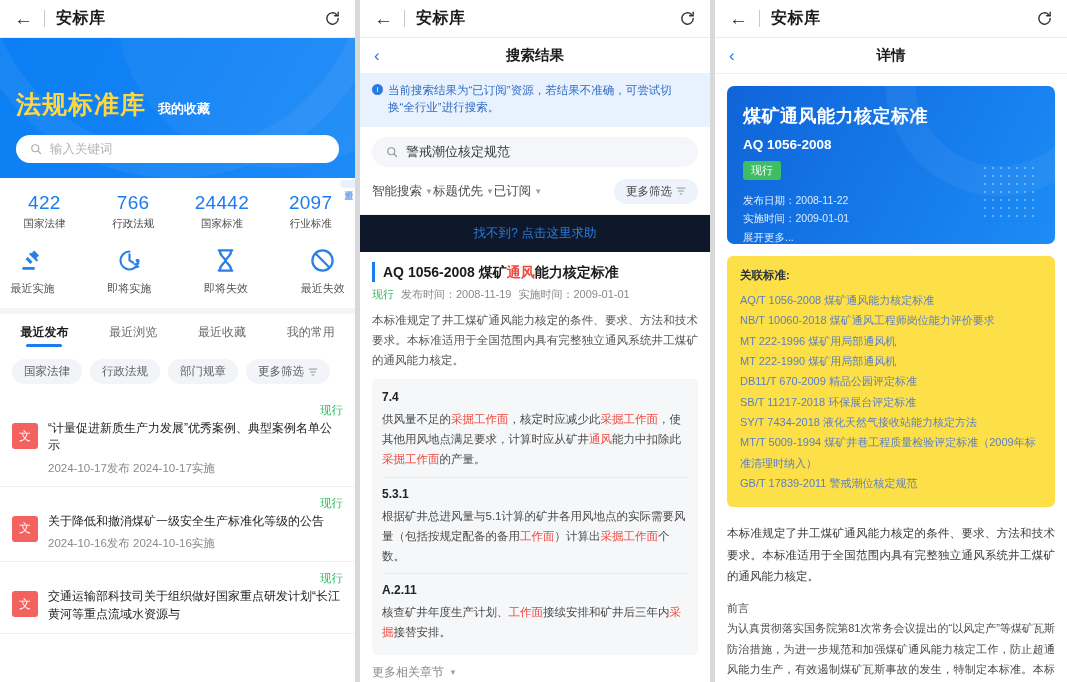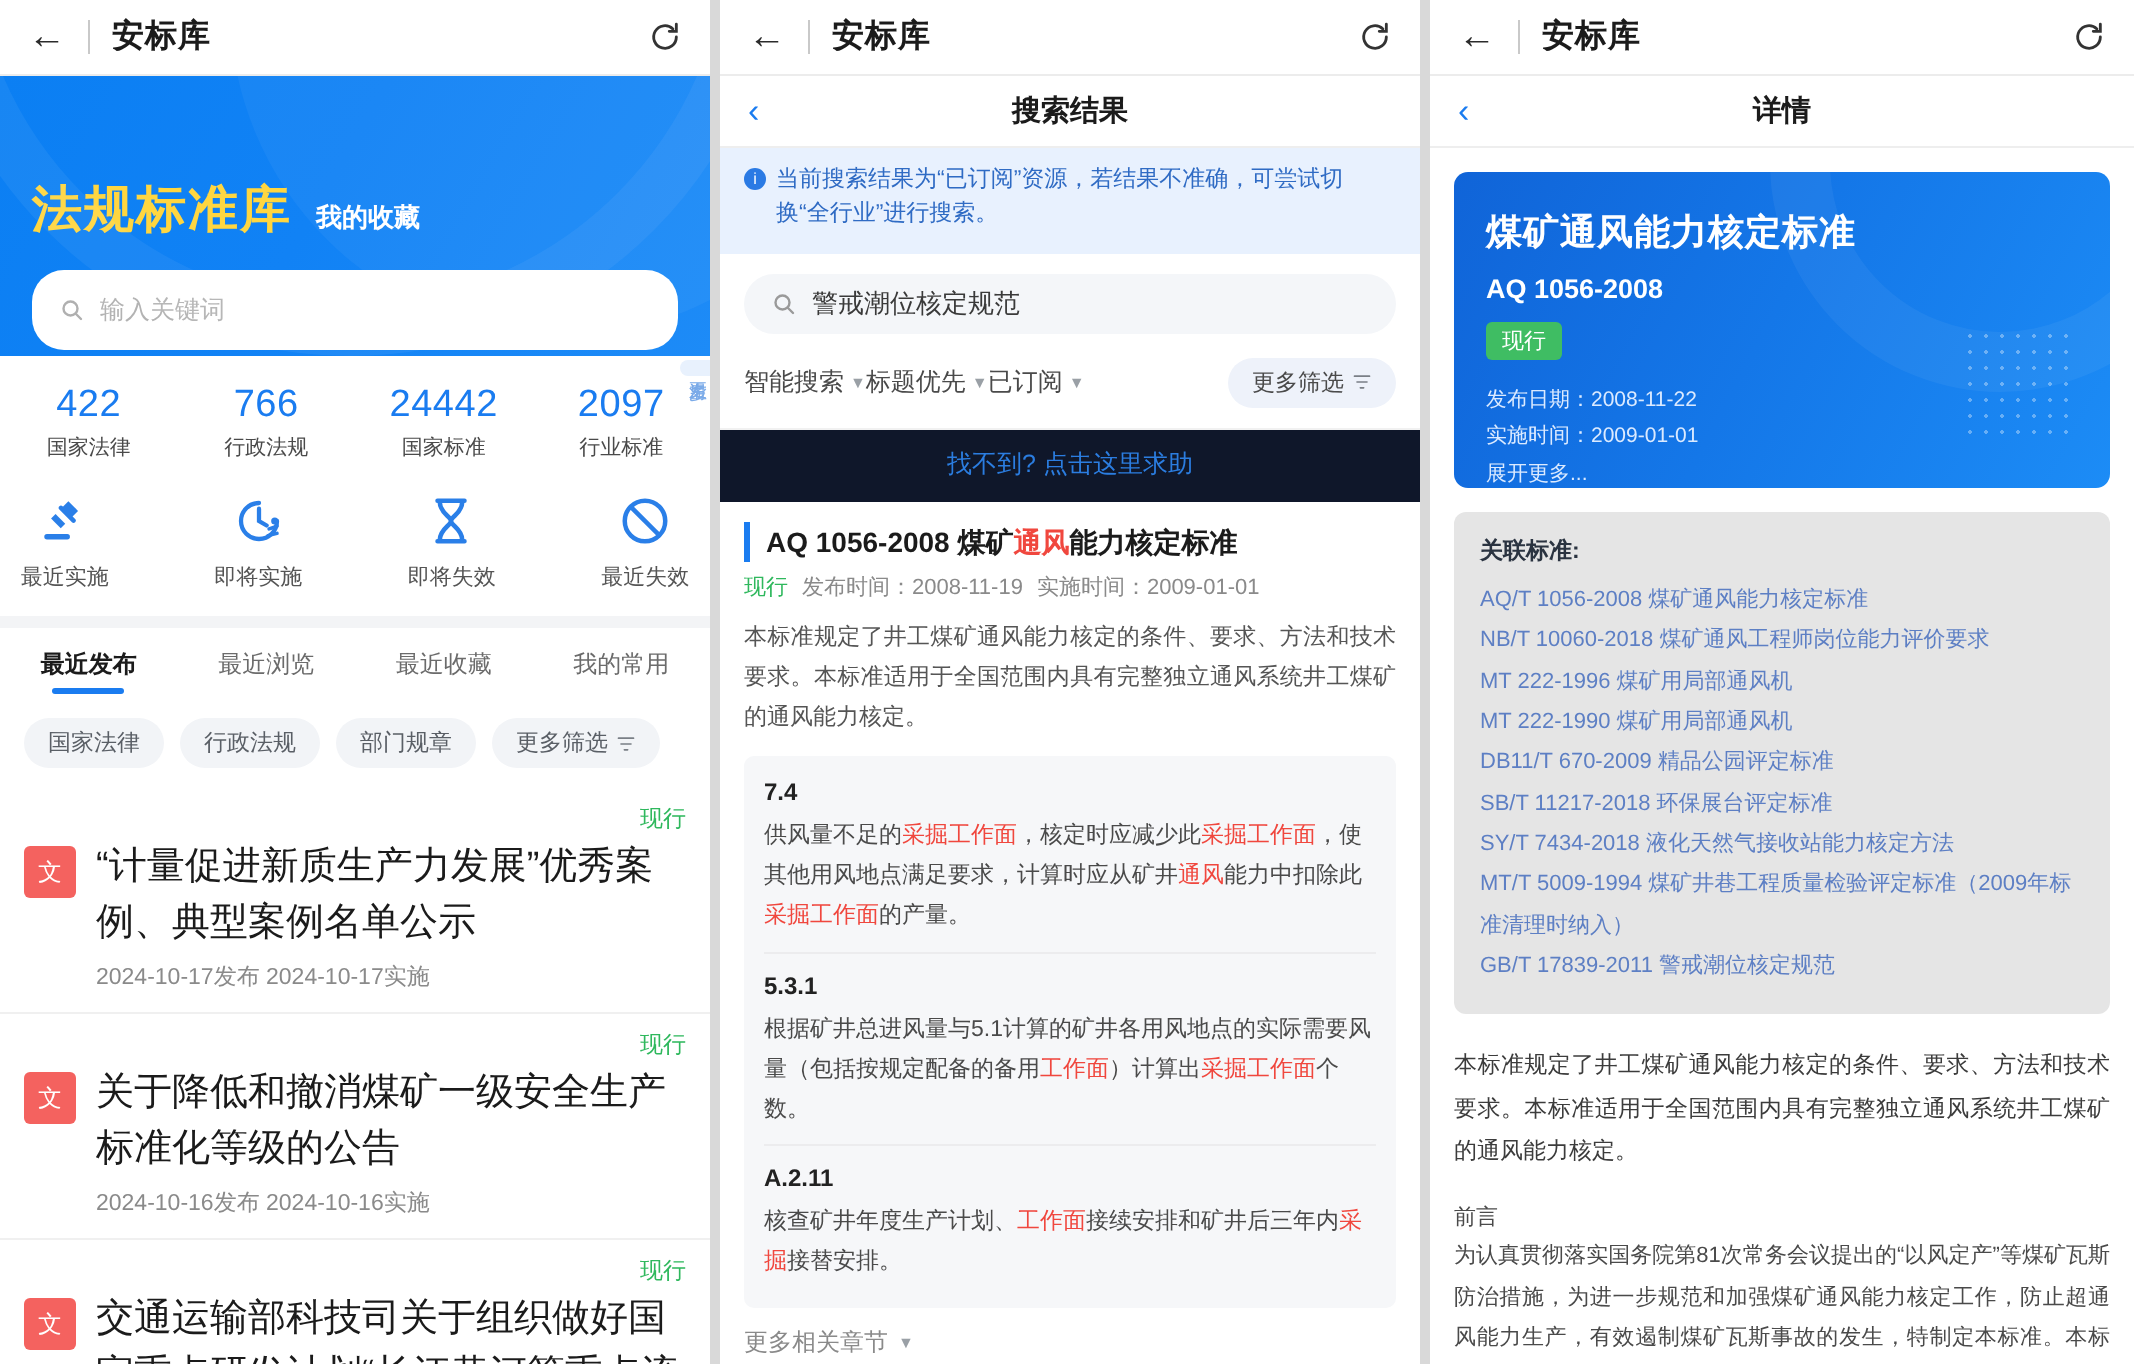--- a/index.html
+++ b/index.html
@@ -33,21 +33,21 @@
     padding: 0 16px;
   }
   .hero .arc1 { position:absolute; width: 430px; height: 430px; border-radius: 50%;
     border: 26px solid rgba(255,255,255,.055); top: -290px; left: -40px; }
   .hero .arc2 { position:absolute; width: 330px; height: 330px; border-radius: 50%;
     background: rgba(255,255,255,.045); top: -200px; right: -90px; }
   .hero-titles { display: flex; align-items: flex-end; gap: 12px; padding-top: 50px; }
   .hero-main { font-size: 25px; font-weight: bold; color: #ffd640; letter-spacing: 1px; }
   .hero-sub { font-size: 13px; font-weight: bold; color: #ffffff; padding-bottom: 3px; }
   .searchbox {
-    margin-top: 14px; height: 40px; background: #fff; border-radius: 16px;
+    margin-top: 14px; height: 28px; background: #fff; border-radius: 16px;
     display: flex; align-items: center; padding: 0 14px; gap: 8px;
   }
   .searchbox .mag { width: 12px; height: 12px; flex: 0 0 auto; }
   .searchbox .ph { font-size: 12.5px; color: #b3b3b3; }
 
   
   .stats { display: flex; padding: 14px 0 6px; position: relative; }
   .stat { flex: 1; text-align: center; }
   .stat .num { font-size: 19px; font-weight: normal; color: #1a7cf0; letter-spacing: .3px; }
   .stat .lbl { font-size: 10.5px; color: #4a4a4a; margin-top: 3px; }
@@ -81,21 +81,21 @@
   
   .item { padding: 6px 12px 10px; border-bottom: 1px solid #f0f0f0; }
   .item .statusline { text-align: right; }
   .badge-green { font-size: 11.5px; color: #2fb85d; }
   .item-body { display: flex; gap: 10px; margin-top: 2px; }
   .doc-ico {
     width: 26px; height: 26px; flex: 0 0 auto; background: #f4625f; border-radius: 3px;
     color: #fff; font-size: 12px; display: flex; align-items: center; justify-content: center;
     margin-top: 3px;
   }
-  .item-title { font-size: 19px; color: #1b1b1b; line-height: 1.45; }
+  .item-title { font-size: 12px; color: #1b1b1b; line-height: 1.45; }
   .item-date { font-size: 11.5px; color: #8a8a8a; margin-top: 6px; }
 
   
   .subbar {
     height: 36px; display: flex; align-items: center; padding: 0 14px;
     background: #fff; border-bottom: 1px solid #eee; position: relative;
   }
   .subbar .b { font-size: 17px; color: #1a7cf0; line-height: 1; }
   .subbar .t {
     position: absolute; left: 0; right: 0; text-align: center;
@@ -148,21 +148,21 @@
   .detail-card .cc1 { position: absolute; width: 230px; height: 230px; border-radius: 50%;
     border: 30px solid rgba(255,255,255,.05); top: -120px; right: -60px; }
   .dots { position: absolute; right: 16px; top: 78px; width: 58px; height: 56px;
     background-image: radial-gradient(rgba(255,255,255,.34) 1px, transparent 1px);
     background-size: 8px 8px; }
   .d-title { font-size: 18px; font-weight: bold; color: #fff; letter-spacing: .5px; }
   .d-code { font-size: 13.5px; font-weight: bold; color: #fff; margin-top: 9px; }
   .d-badge { display: inline-block; margin-top: 9px; background: #3fbd63; color: #fff;
     font-size: 11px; padding: 2px 8px; border-radius: 3px; }
   .d-meta { font-size: 10.5px; color: #dbeaff; margin-top: 11px; line-height: 1.75; }
-  .rel-card { margin: 6px 12px 0; background: #e5e5e5; border-radius: 6px; padding: 12px 13px 14px; }
+  .rel-card { margin: 6px 12px 0; background: #fde047; border-radius: 6px; padding: 12px 13px 14px; }
   .rel-head { font-size: 11.5px; font-weight: bold; color: #2a3340; margin-bottom: 7px; }
   .rel-item { font-size: 11px; color: #5d7fc4; line-height: 1.85; }
   .p3-para { font-size: 11.5px; color: #3c3c3c; line-height: 1.85; padding: 0 12px;
     margin-top: 16px; text-align: justify; }
   .p3-sect { font-size: 11px; color: #4a4a4a; padding: 0 12px; margin-top: 14px; }
   .p3-sect .h { margin-bottom: 2px; }
   .p3-sect .b { line-height: 1.85; text-align: justify; }
 </style>
 </head>
 <body>

